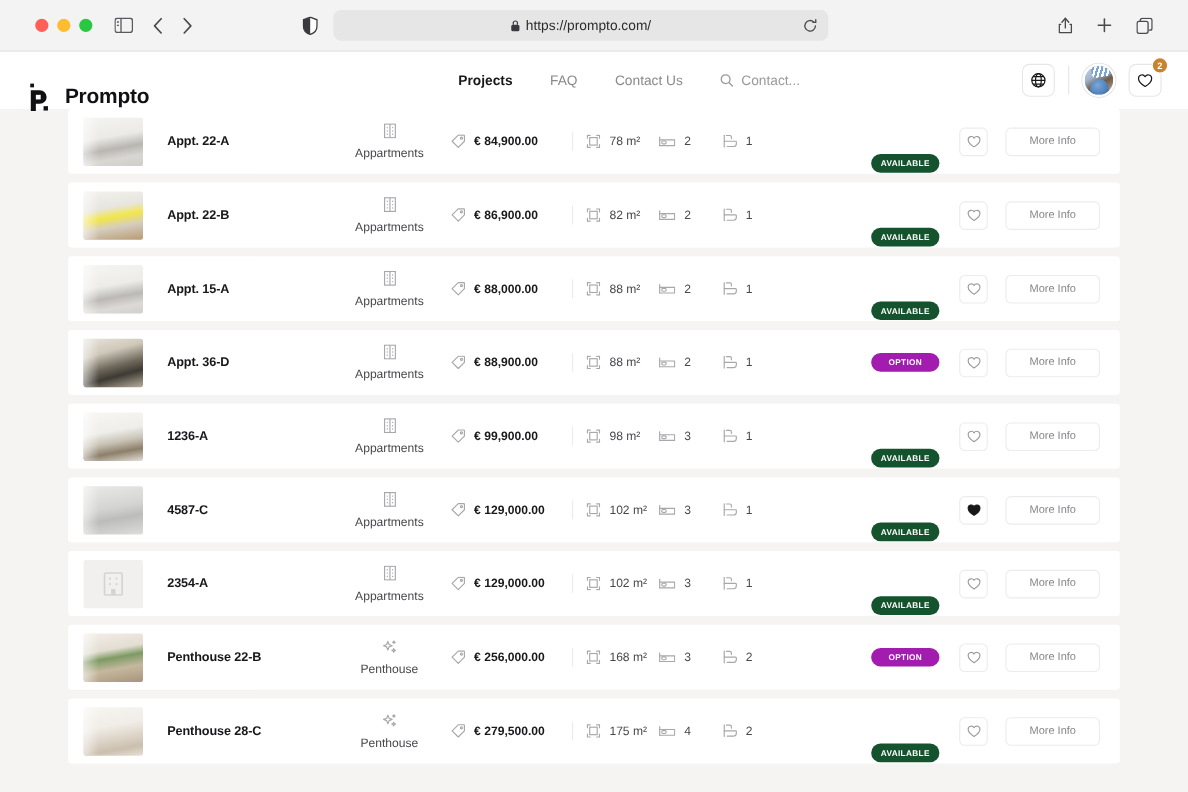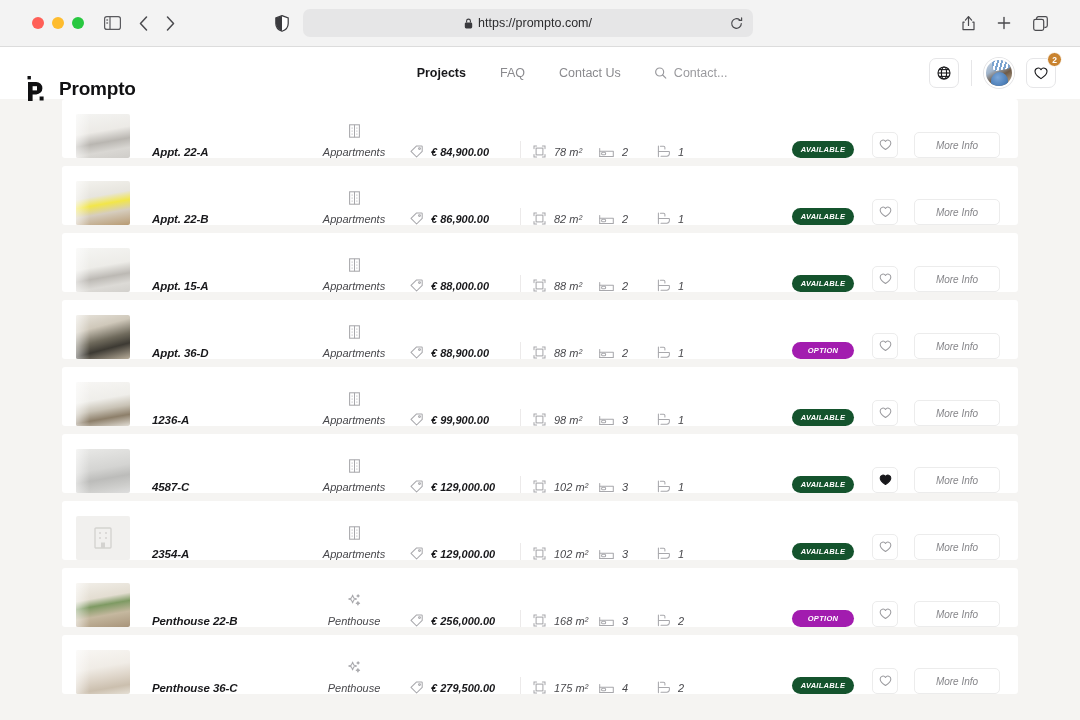--- a/index.html
+++ b/index.html
@@ -137,23 +137,22 @@
     font-size: 10.5px; color: #4a4a4e;
   }
 
   
   .rows { display: flex; flex-direction: column; gap: 8px; }
   .row {
     background: #ffffff;
     border-radius: 3px;
     height: 59px;
     display: flex;
-    align-items: flex-end;
+    align-items: center;
     padding: 0 18px 0 14px;
-    font-style: italic;
   }
   .thumb {
     width: 54px; height: 44px;
     border-radius: 2px;
     flex: 0 0 auto;
     overflow: hidden;
     position: relative;
     background: #f2f1ef;
   }
   .thumb.ph-1 { background: linear-gradient(170deg,#f4f4f2 0%,#eceae6 40%,#b9b6b1 62%,#d9d7d3 80%,#cfcdc9 100%); }
@@ -1014,21 +1013,21 @@
           </span>
         </div>
 
     <div class="more-btn">More Info</div>
   </div>
 
   <div class="row">
     <div class="thumb ph-9">
       <div class="thumb-inner-l"></div>
     </div>
-    <div class="unit-name">Penthouse 36-C</div>
+    <div class="unit-name">Penthouse 28-C</div>
 
     <div class="cell cell-type">
       <span class="type-icon-slot">
             <svg width="14" height="14" viewBox="0 0 14 14" fill="none" stroke="#a8a8ac" stroke-width="1.05" stroke-linejoin="round">
               <path d="M5.6 2.1 L6.7 4.9 L9.5 6 L6.7 7.1 L5.6 9.9 L4.5 7.1 L1.7 6 L4.5 4.9 Z"></path>
               <path d="M10.9 8.6 l0.5 1.2 1.2 0.5 -1.2 0.5 -0.5 1.2 -0.5 -1.2 -1.2 -0.5 1.2 -0.5 Z"></path>
               <path d="M11.1 1.7 l0.35 0.85 0.85 0.35 -0.85 0.35 -0.35 0.85 -0.35 -0.85 -0.85 -0.35 0.85 -0.35 Z"></path>
             </svg>
           </span>
       <span>Penthouse</span>

